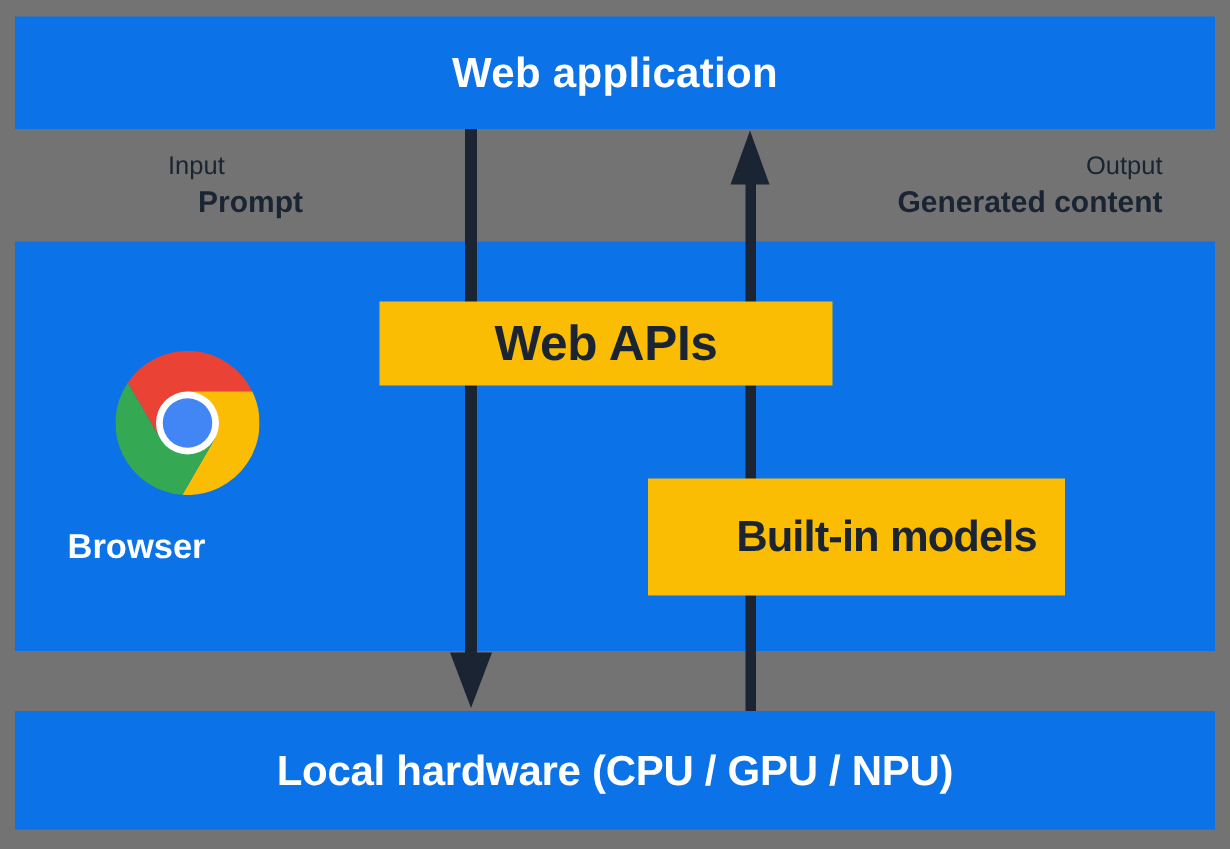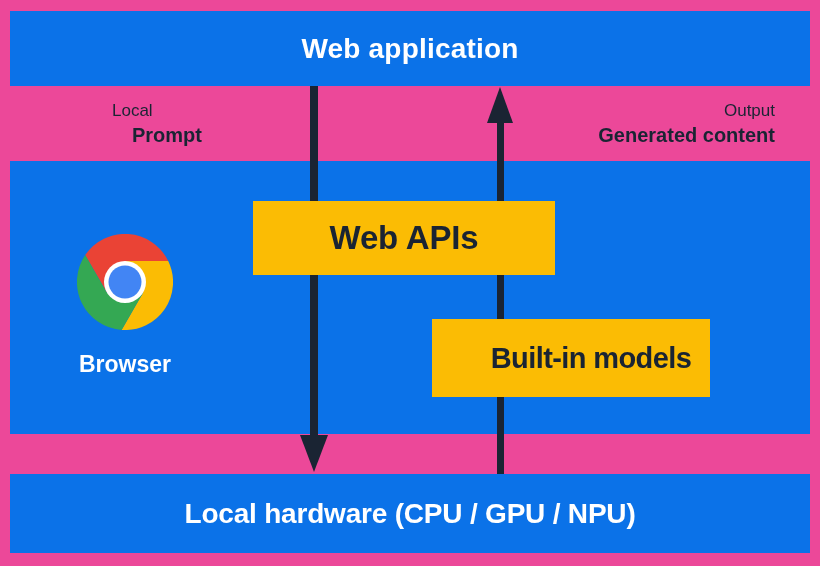--- a/index.html
+++ b/index.html
@@ -11,21 +11,21 @@
     --chrome-green:#34A853;
     --chrome-yellow:#FBBC04;
     --chrome-blue:#4285F4;
   }
   *{margin:0;padding:0;box-sizing:border-box;}
   html,body{background:#fff;}
   body{font-family:"Liberation Sans","DejaVu Sans",sans-serif;}
   .canvas{
     position:relative;
     width:820px;height:566px;
-    background:#ec4899;
+    background:#737373;
     overflow:hidden;
   }
   .layer{
     position:absolute;left:10px;width:800px;
     background:var(--layer-blue,#0B72E8);
     display:flex;align-items:center;justify-content:center;
   }
   .layer-top{top:11px;height:75px;}
   .layer-mid{top:161px;height:273px;}
   .layer-bottom{top:474px;height:79px;}
@@ -37,21 +37,21 @@
 
   .io-block{position:absolute;top:99px;color:var(--ink-navy,#1A2433);}
   .io-left{left:112px;text-align:left;}
   .io-right{right:45px;text-align:right;}
   .io-title{font-size:17px;font-weight:400;line-height:23px;}
   .io-value{font-size:20px;font-weight:700;line-height:26px;margin-left:20px;}
 
   .chrome-logo{position:absolute;left:77px;top:234px;width:96px;height:96px;}
   .browser-label{
     position:absolute;left:45px;top:351px;width:160px;
-    text-align:center;color:var(--text-white,#fff);
+    color:var(--text-white,#fff);
     font-size:23px;font-weight:700;
   }
 
   .flow-line{position:absolute;background:var(--ink-navy,#1A2433);z-index:1;}
   .line-down{left:310px;top:86px;width:8px;height:350px;}
   .line-up{left:497px;top:122px;width:7px;height:352px;}
   .arrow-head{position:absolute;width:0;height:0;z-index:1;}
   .head-down{
     left:300px;top:435px;
     border-left:14px solid transparent;
@@ -64,34 +64,34 @@
     border-right:13px solid transparent;
     border-bottom:36px solid var(--ink-navy,#1A2433);
   }
 
   .yellow-box{
     position:absolute;z-index:2;
     background:var(--box-yellow,#FBBC04);
     display:flex;flex-direction:column;align-items:center;justify-content:center;
     color:var(--ink-navy,#1A2433);font-weight:700;text-align:center;
   }
-  .box-web-apis{left:253px;top:201px;width:302px;height:74px;font-size:33px;letter-spacing:-.2px;}
+  .box-web-apis{left:253px;top:201px;width:302px;height:56px;font-size:33px;letter-spacing:-.2px;}
   .box-builtin{left:432px;top:319px;width:278px;height:78px;font-size:29px;line-height:34px;letter-spacing:-.6px;padding-left:40px;}
 </style>
 </head>
 <body>
 
 <div class="canvas">
 
   <div class="layer layer-top">
     <span class="layer-title">Web application</span>
   </div>
 
   <div class="io-block io-left">
-    <div class="io-title">Local</div>
+    <div class="io-title">Input</div>
     <div class="io-value">Prompt</div>
   </div>
   <div class="io-block io-right">
     <div class="io-title">Output</div>
     <div class="io-value">Generated content</div>
   </div>
 
   <div class="layer layer-mid"></div>
 
   <svg class="chrome-logo" viewBox="0 0 96 96" aria-hidden="true">

